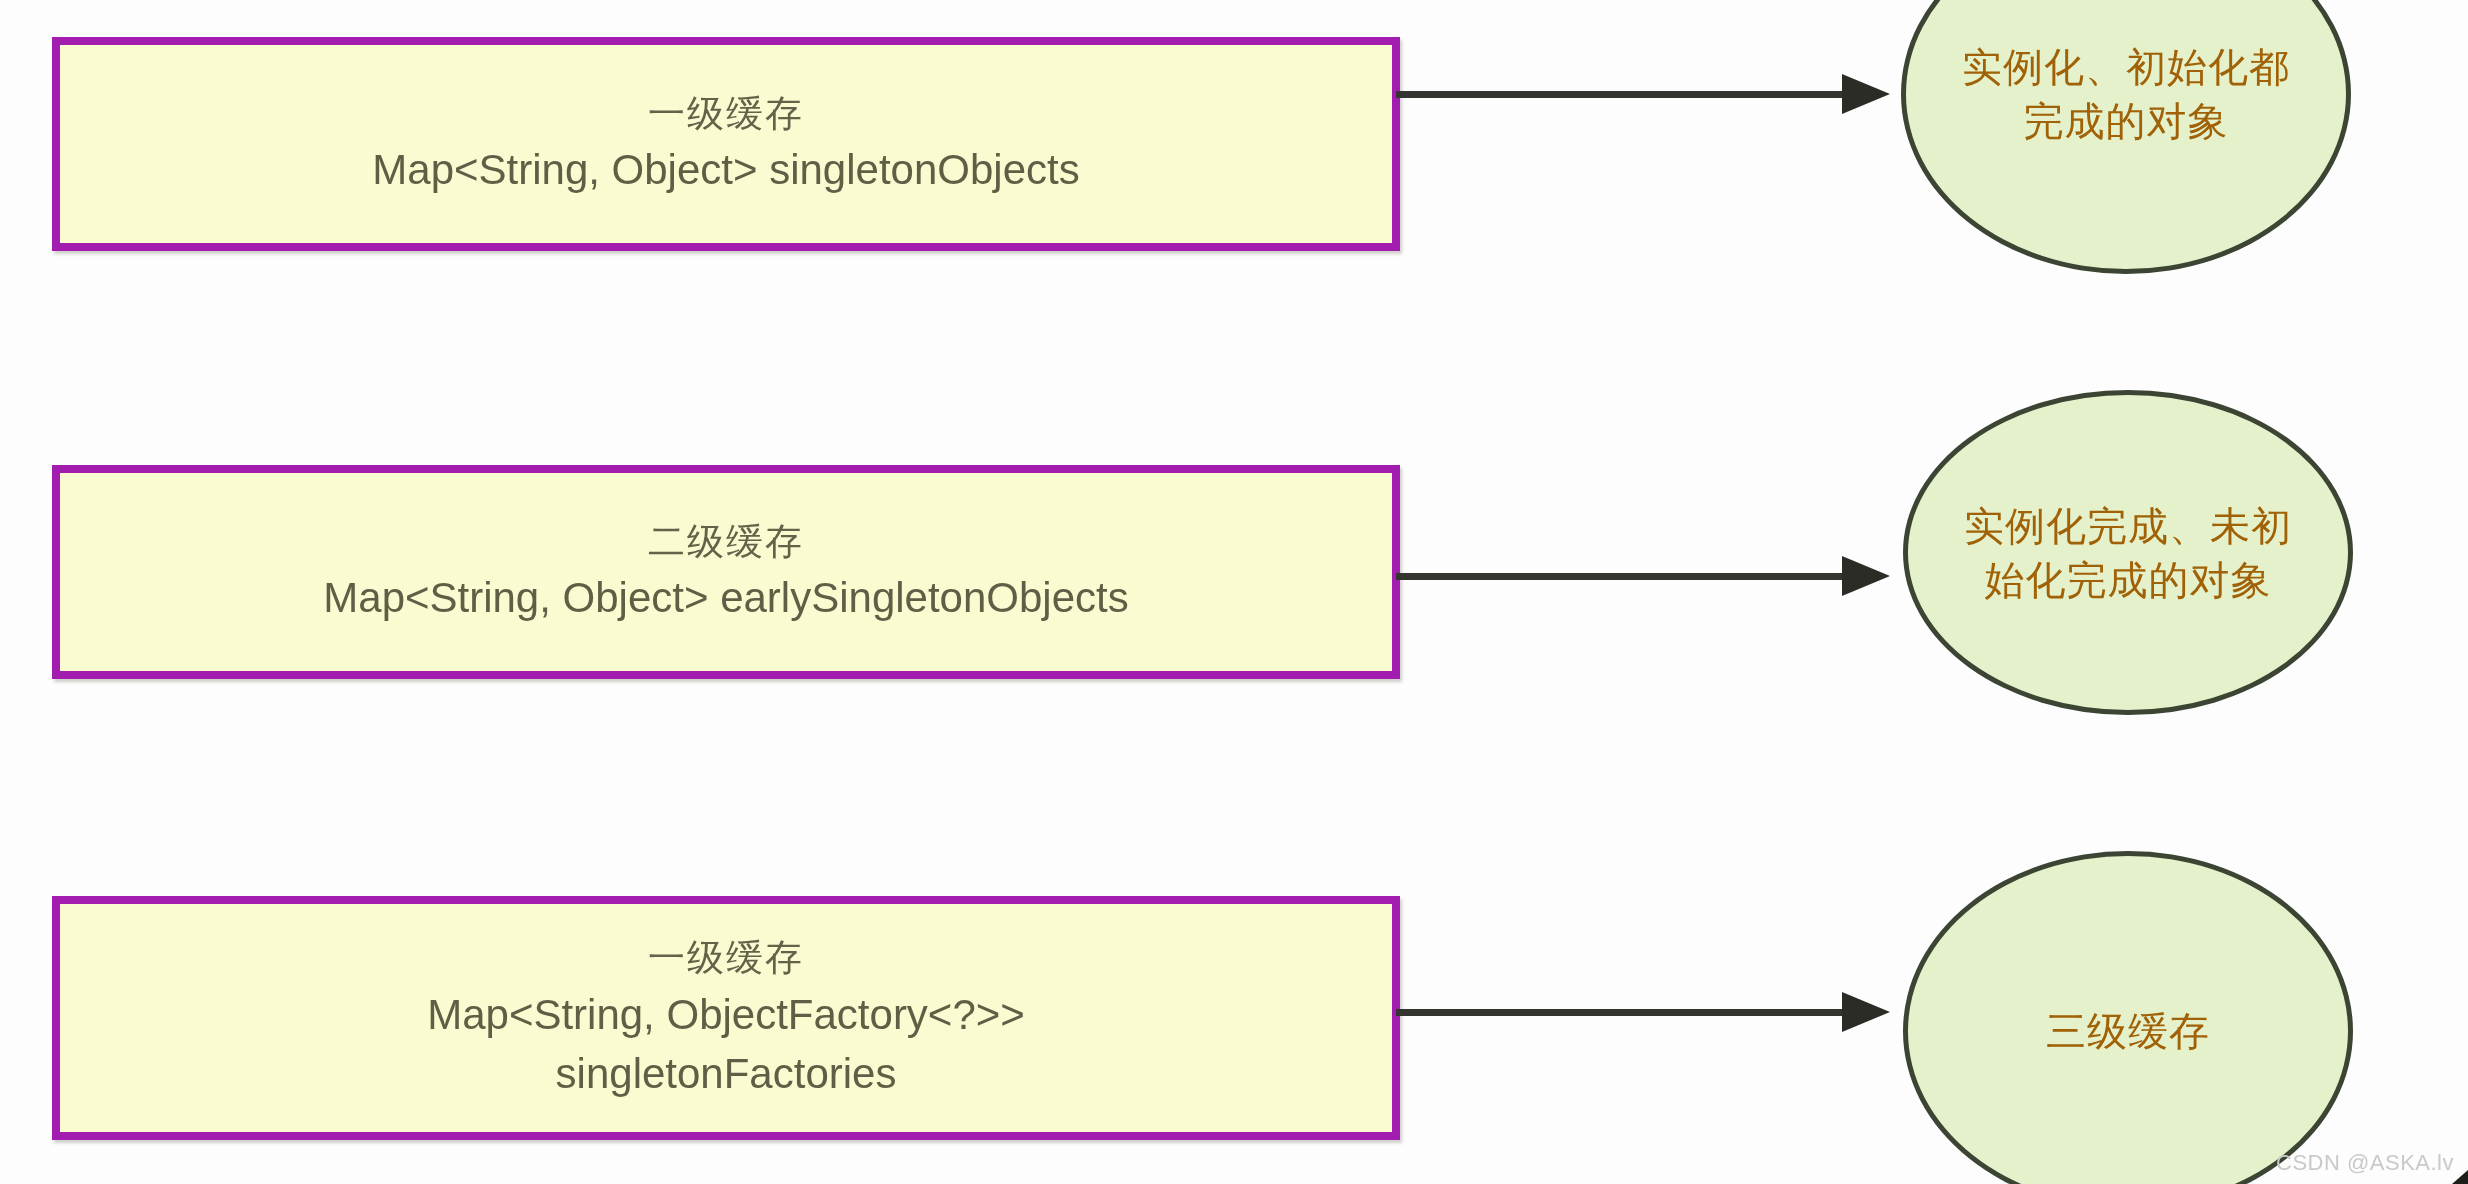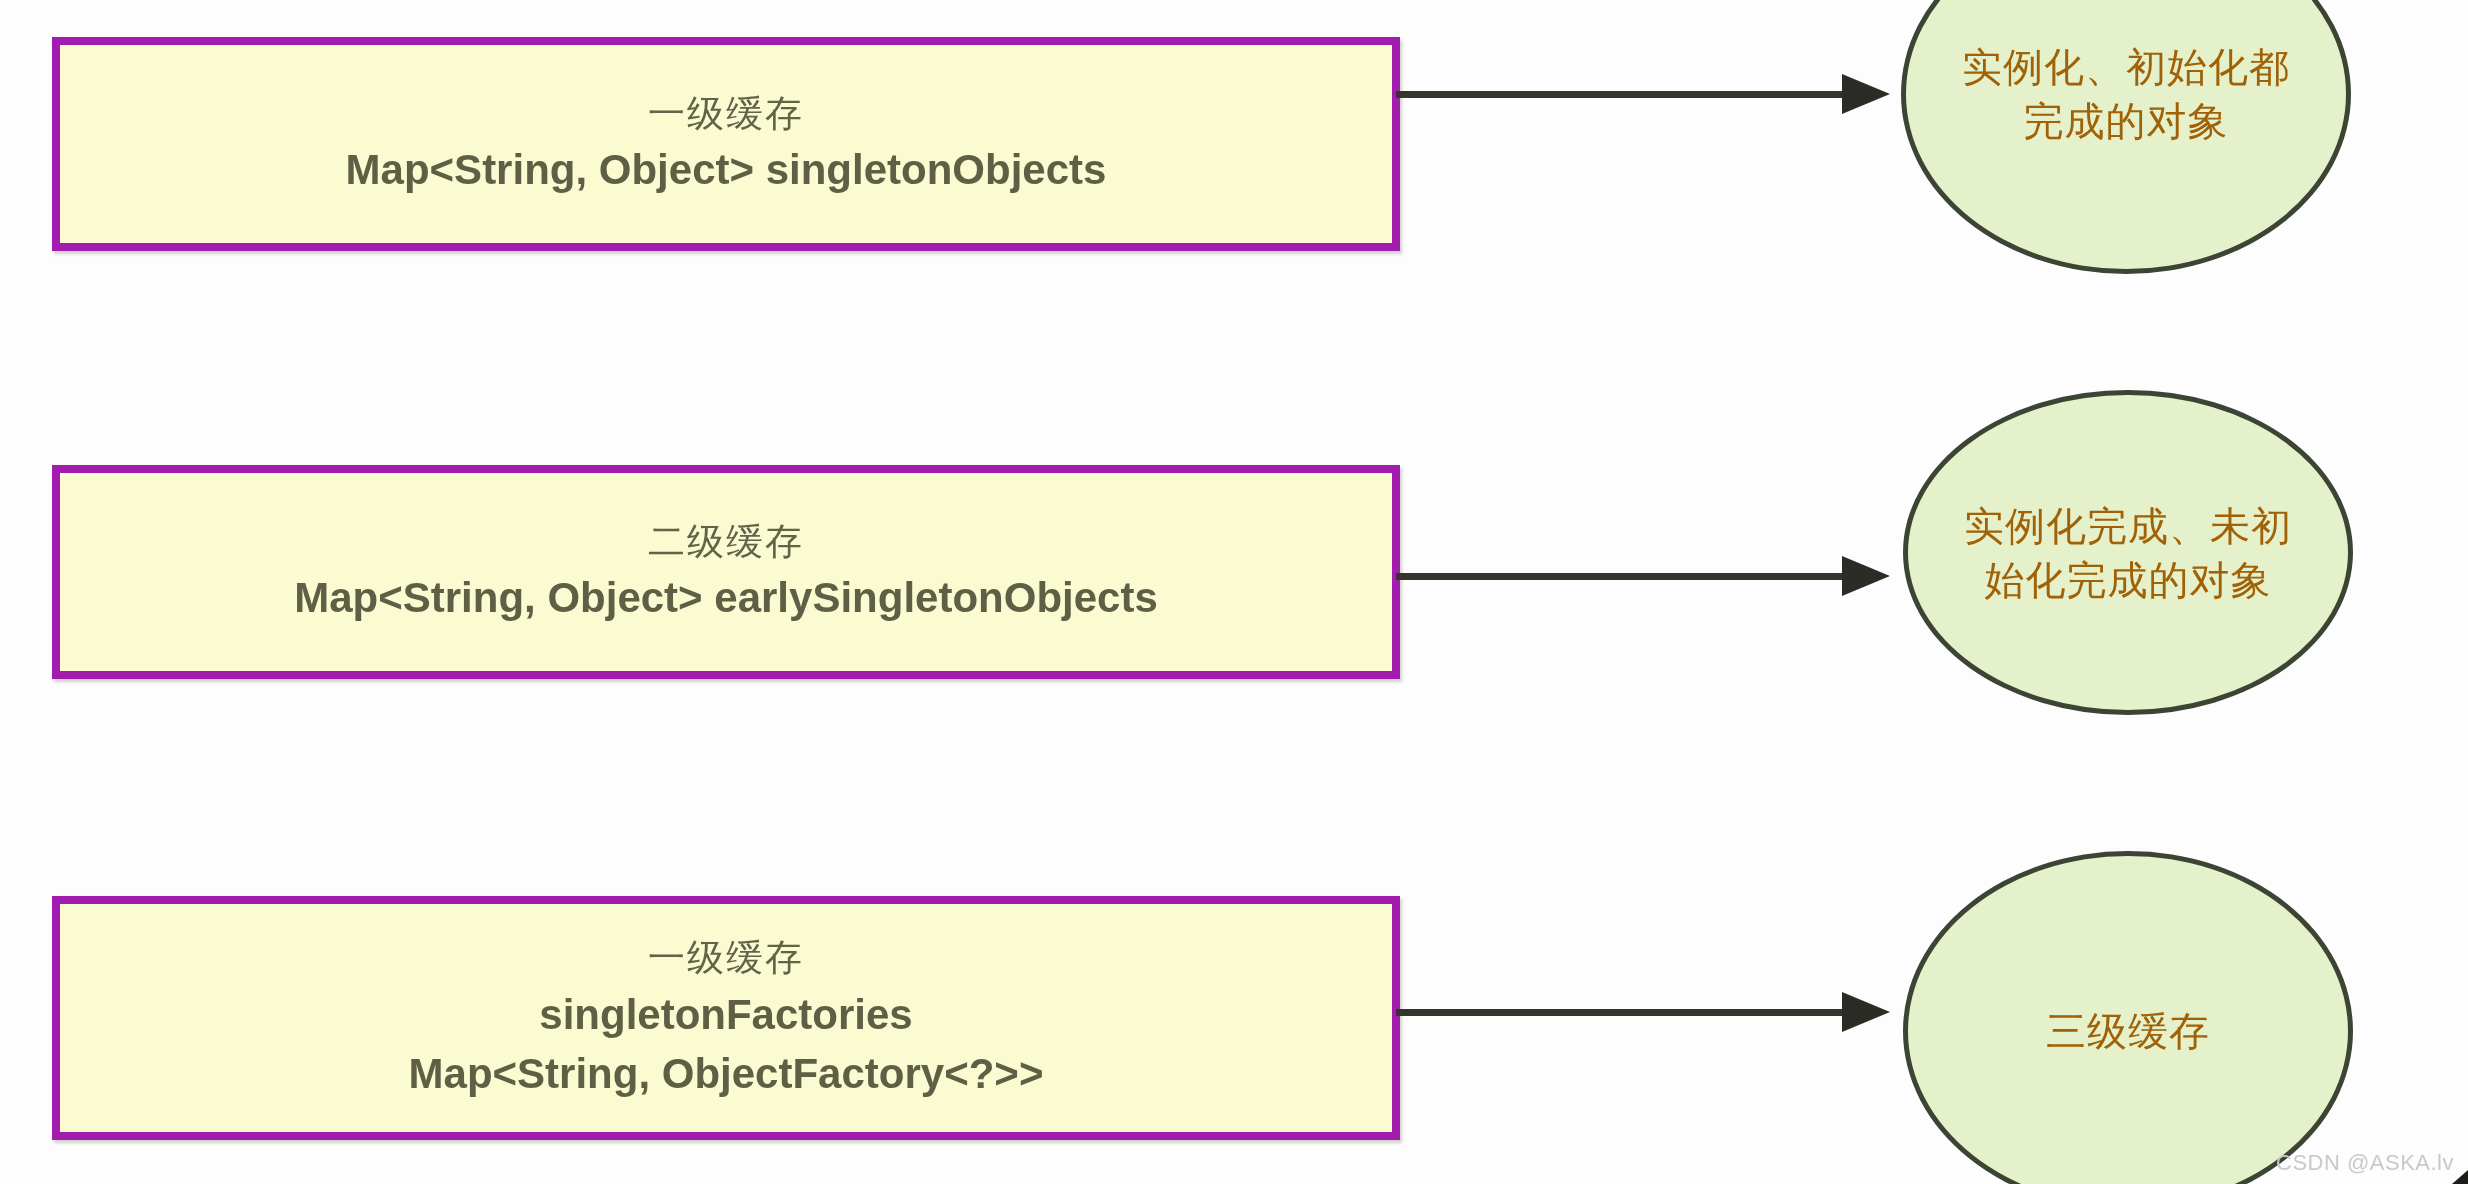--- a/index.html
+++ b/index.html
@@ -36,21 +36,21 @@
     font-size: 37px;
     line-height: 1.42;
     letter-spacing: 2px;
     font-weight: 400;
     color: #63634a;
   }
   .cache-box .line-code {
     font-size: 42px;
     line-height: 1.42;
     letter-spacing: 0px;
-    font-weight: 700;
+    font-weight: 400;
     color: #5f5f46;
   }
 
   #box-1 { left: 52px;  top: 37px;   width: 1348px; height: 214px; }
   #box-2 { left: 52px;  top: 465px;  width: 1348px; height: 214px; }
   #box-3 { left: 52px;  top: 896px;  width: 1348px; height: 244px; }
 
   
   .arrow {
     position: absolute;
@@ -156,22 +156,22 @@
     <div class="shaft"></div>
     <div class="head"></div>
   </div>
 
   <div class="state-ellipse" id="ellipse-2">
     <div class="etext">实例化完成、未初始化完成的对象</div>
   </div>
 
   <div class="cache-box" id="box-3">
     <div class="line-cn">一级缓存</div>
+    <div class="line-code">Map&lt;String, ObjectFactory&lt;?&gt;&gt;</div>
     <div class="line-code">singletonFactories</div>
-    <div class="line-code">Map&lt;String, ObjectFactory&lt;?&gt;&gt;</div>
   </div>
 
   <div class="arrow" id="arrow-3">
     <div class="shaft"></div>
     <div class="head"></div>
   </div>
 
   <div class="state-ellipse" id="ellipse-3">
     <div class="etext">三级缓存</div>
   </div>

